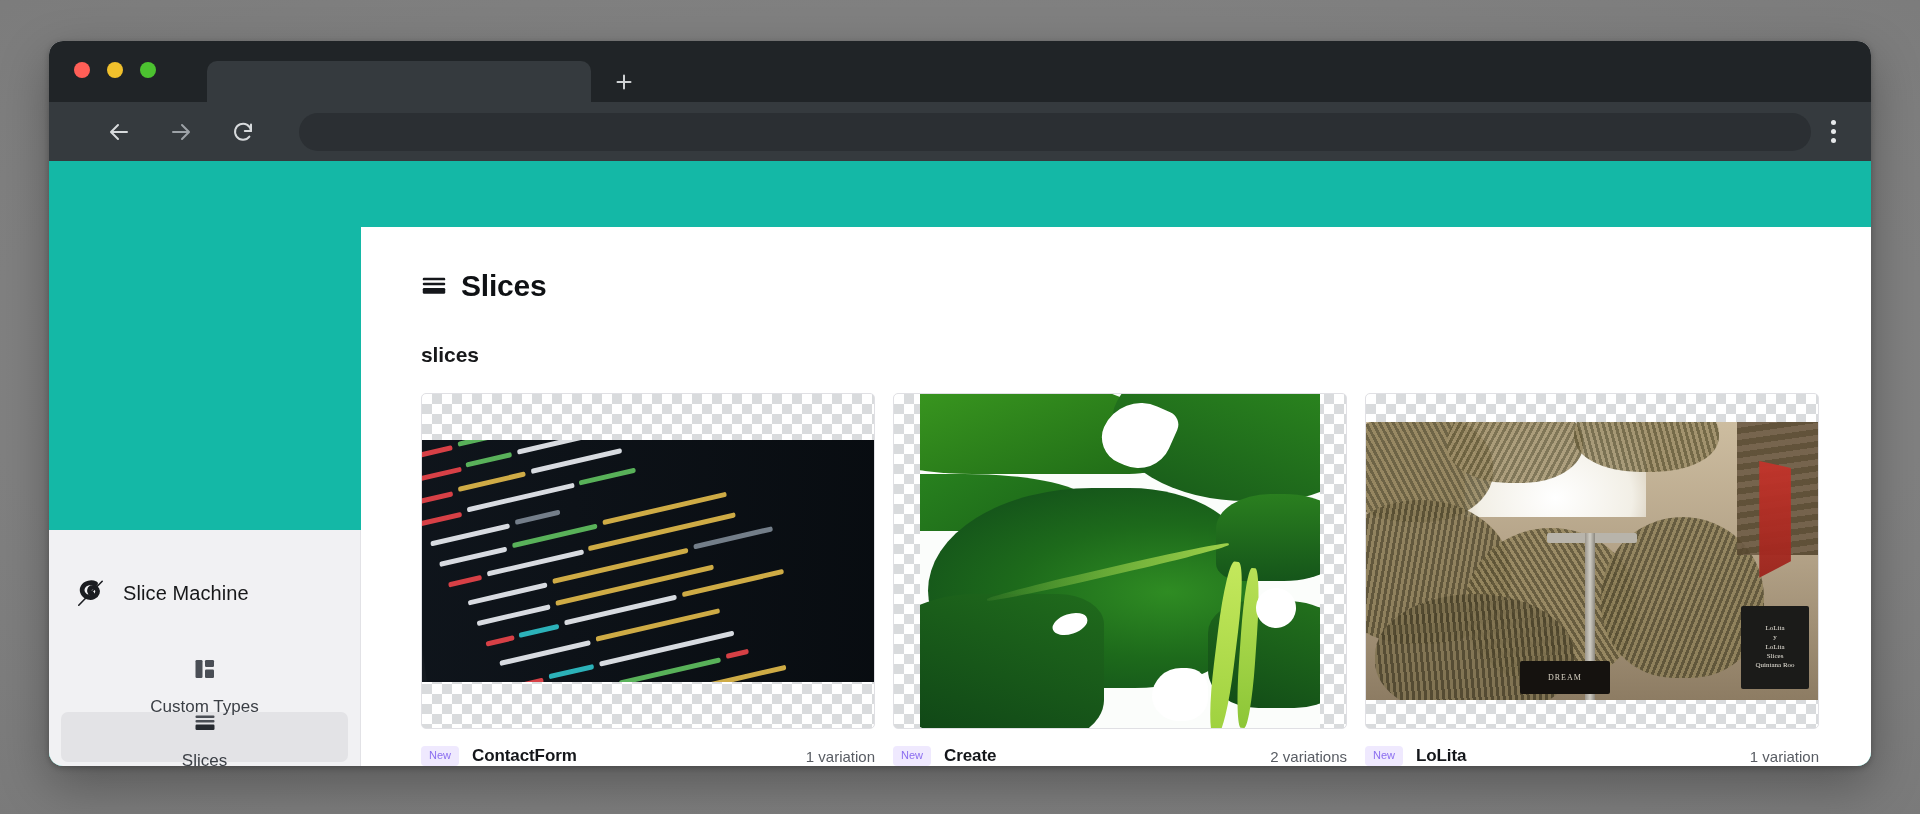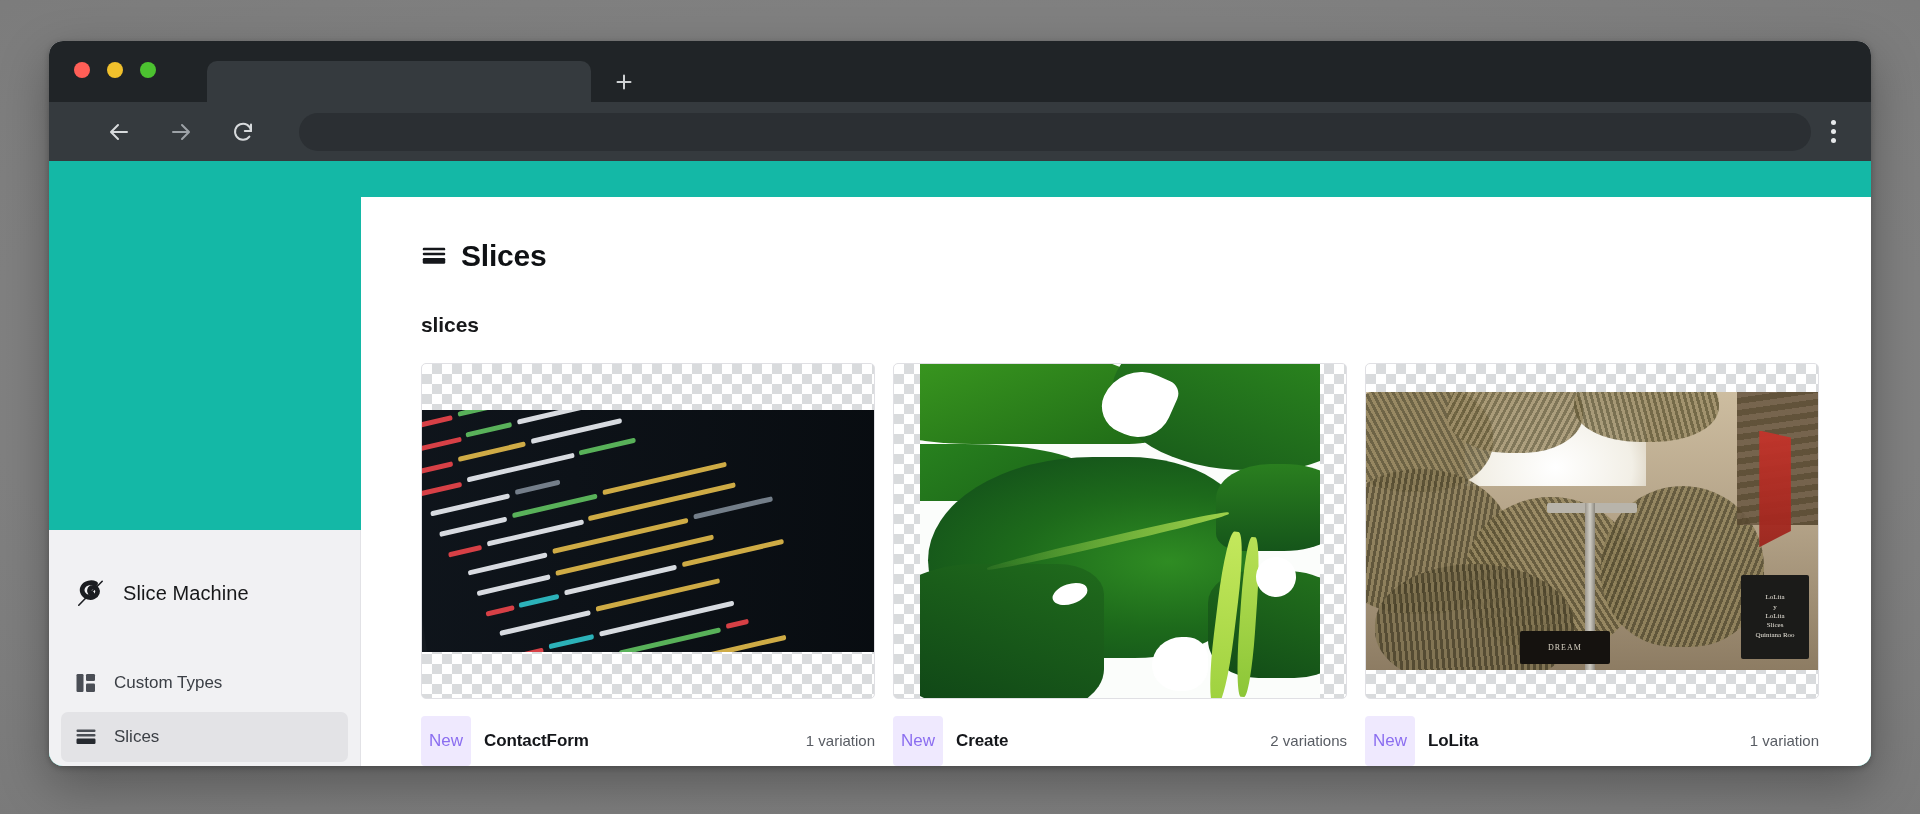--- a/index.html
+++ b/index.html
@@ -162,20 +162,21 @@
   .nav-item {
     display: flex;
     align-items: center;
     gap: 17px;
     height: 50px;
     padding: 0 14px;
     border-radius: 7px;
     color: #3b3f45;
     font-size: 17px;
     margin-bottom: 4px;
+    flex-direction: column;
   }
   .nav-item.active { background: #e3e3e6; }
   .nav-icon { width: 22px; height: 22px; flex-shrink: 0; display:block; }
 
   
   .main {
     flex: 1;
     background: #ffffff;
     padding: 42px 52px 0 60px;
     overflow: hidden;
@@ -407,22 +408,22 @@
 
   
   .card-footer {
     display: flex;
     align-items: center;
     margin-top: 17px;
   }
   .badge-new {
     background: #efe9fe;
     color: #8b6ef0;
-    font-size: 17px;
-    padding: 15px 8px;
+    font-size: 11px;
+    padding: 3px 8px;
     border-radius: 4px;
     margin-right: 13px;
     line-height: 1.2;
   }
   .card-name {
     font-size: 17px;
     font-weight: bold;
     color: #14161a;
     letter-spacing: -.1px;
   }

